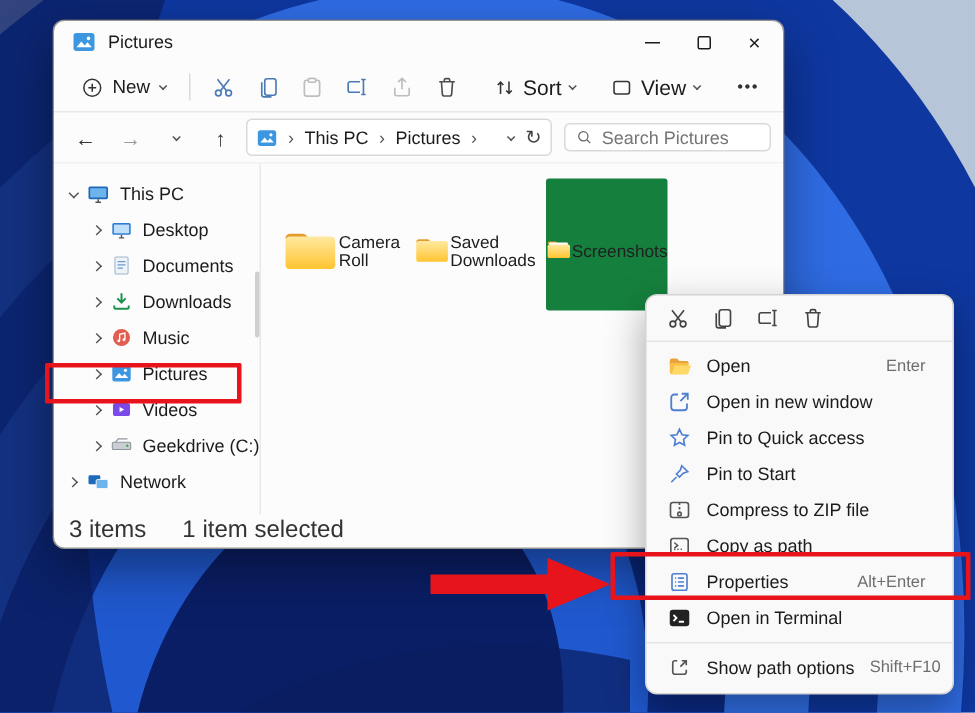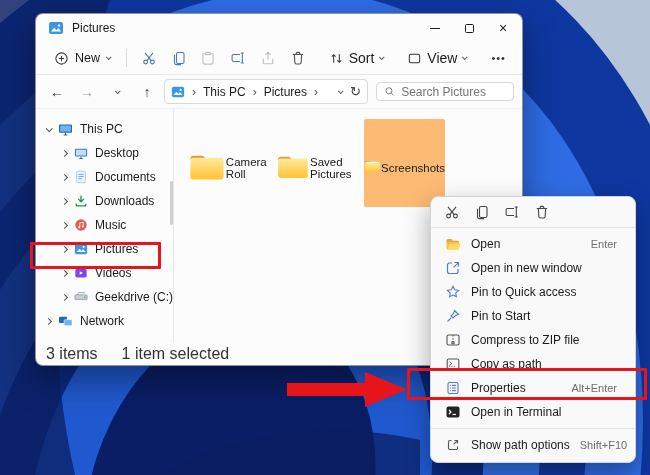--- a/index.html
+++ b/index.html
@@ -73,21 +73,21 @@
   .win-body { flex:1; display:flex; min-height:0; position:relative; }
   .sidebar { flex:0 0 134px; border-right:1px solid #e8e8e8; padding-top:8px; position:relative; }
   .side-row { height:24px; display:flex; align-items:center; gap:7px; padding-left:10px; }
   .side-row.lvl1 { padding-left:26px; }
   .side-row .chev { flex:0 0 auto; }
   .s-label { font-size:12px; white-space:nowrap; }
   .side-scroll { position:absolute; right:0; top:72px; width:3px; height:44px; background:#cfcfcf; border-radius:2px; }
 
   .main { flex:1; padding:10px 0 0 14px; display:flex; align-items:flex-start; gap:7px; }
   .tile { width:81px; height:88px; display:flex; flex-direction:row; align-items:center; padding-top:5px; border-radius:2px; }
-  .tile.selected { background:#fdba74; }
+  .tile.selected { background:#15803d; }
   .tile-label { font-size:11.5px; margin-top:4px; color:#202020; }
   .tile svg { width:56px; height:46px; }
 
   .statusbar { flex:0 0 22px; display:flex; align-items:center; padding-left:10px; gap:24px; font-size:16px; color:#333;text-align:center; }
 
   
   .ctx-menu {
     position:absolute; left:430px; top:196px; width:206px;
     background:#f9f9f9; border:1px solid #d4d4d4; border-radius:8px;
     box-shadow:0 10px 26px rgba(0,0,0,.35); z-index:5; padding-bottom:5px;
@@ -374,21 +374,21 @@
       <div class="tile">
         <svg>
             <use href="#ico-folder"></use>
           </svg>
         <div class="tile-label">Camera Roll</div>
       </div>
       <div class="tile">
         <svg>
             <use href="#ico-folder"></use>
           </svg>
-        <div class="tile-label">Saved Pictures</div>
+        <div class="tile-label">Saved Downloads</div>
       </div>
       <div class="tile selected">
         <svg>
             <use href="#ico-folder-paper"></use>
           </svg>
         <div class="tile-label">Screenshots</div>
       </div>
     </div>
   </div>
 

